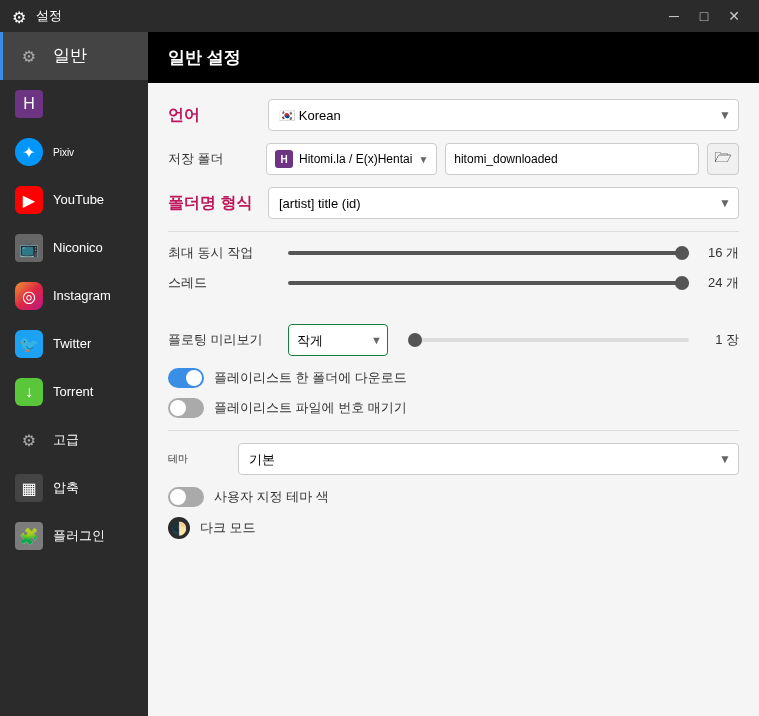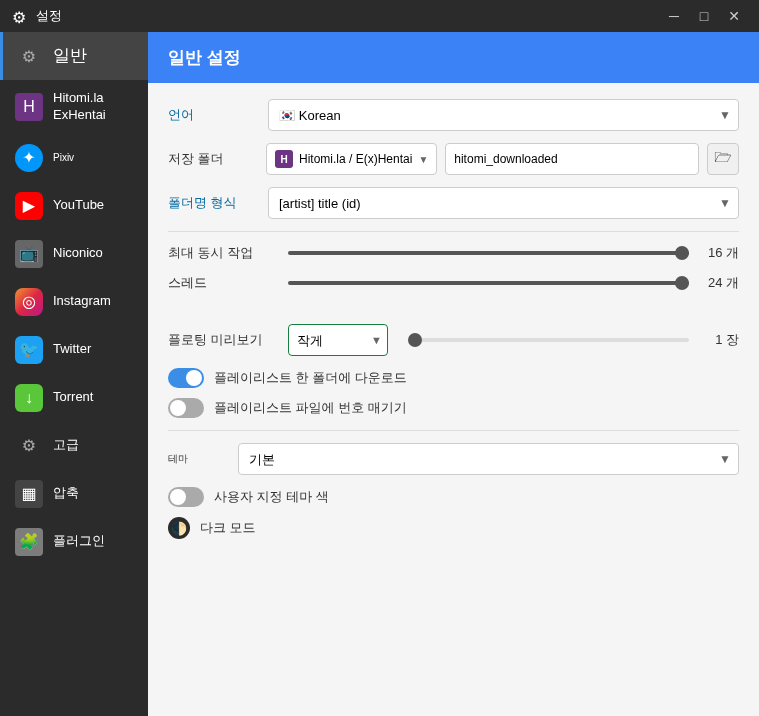--- a/index.html
+++ b/index.html
@@ -45,40 +45,41 @@
     .sidebar-icon { width: 28px; height: 28px; border-radius: 6px; flex-shrink: 0; display: flex; align-items: center; justify-content: center; font-size: 16px; }
 
     .content {
       flex: 1;
       background: #f5f5f5;
       overflow-y: auto;
       padding: 0;
     }
 
     .content-header {
-      background: #3b82f6;
+      background: #000000;
       color: #fff;
       padding: 14px 20px;
       font-size: 17px;
       font-weight: 600;
     }
 
     .content-body { padding: 16px 20px; }
 
     .form-row {
       display: flex;
       align-items: center;
       margin-bottom: 12px;
       gap: 10px;
     }
     .form-label {
-      font-size: 13px;
-      color: #0369a1;
+      font-size: 16px;
+      color: #be185d;
       width: 90px;
       flex-shrink: 0;
+      font-weight: bold;
     }
     .form-select {
       flex: 1;
       height: 32px;
       border: 1px solid #ccc;
       border-radius: 4px;
       background: #fff;
       padding: 0 10px;
       font-size: 13px;
       appearance: none;
@@ -267,21 +268,20 @@
 <div class="app-body">
 
   <div class="sidebar">
 
   <div class="sidebar-item active">
         <div class="sidebar-icon" style="background: transparent; color: rgb(170, 170, 170);">⚙</div>
         <span style="font-size: 17px; line-height: 1.3;">일반</span>
       </div>
       <div class="sidebar-item">
         <div class="sidebar-icon" style="background: rgb(108, 52, 131); color: rgb(255, 255, 255); border-radius: 4px;">H</div>
-        <span style="font-size: 13px; line-height: 1.3;">Hitomi.la ExHentai</span>
       </div>
       <div class="sidebar-item">
         <div class="sidebar-icon" style="background: rgb(0, 150, 250); color: rgb(255, 255, 255); border-radius: 50%;">✦</div>
         <span style="font-size: 10px; line-height: 1.3;">Pixiv</span>
       </div>
       <div class="sidebar-item">
         <div class="sidebar-icon" style="background: rgb(255, 0, 0); color: rgb(255, 255, 255); border-radius: 6px;">▶</div>
         <span style="font-size: 13px; line-height: 1.3;">YouTube</span>
       </div>
       <div class="sidebar-item">

